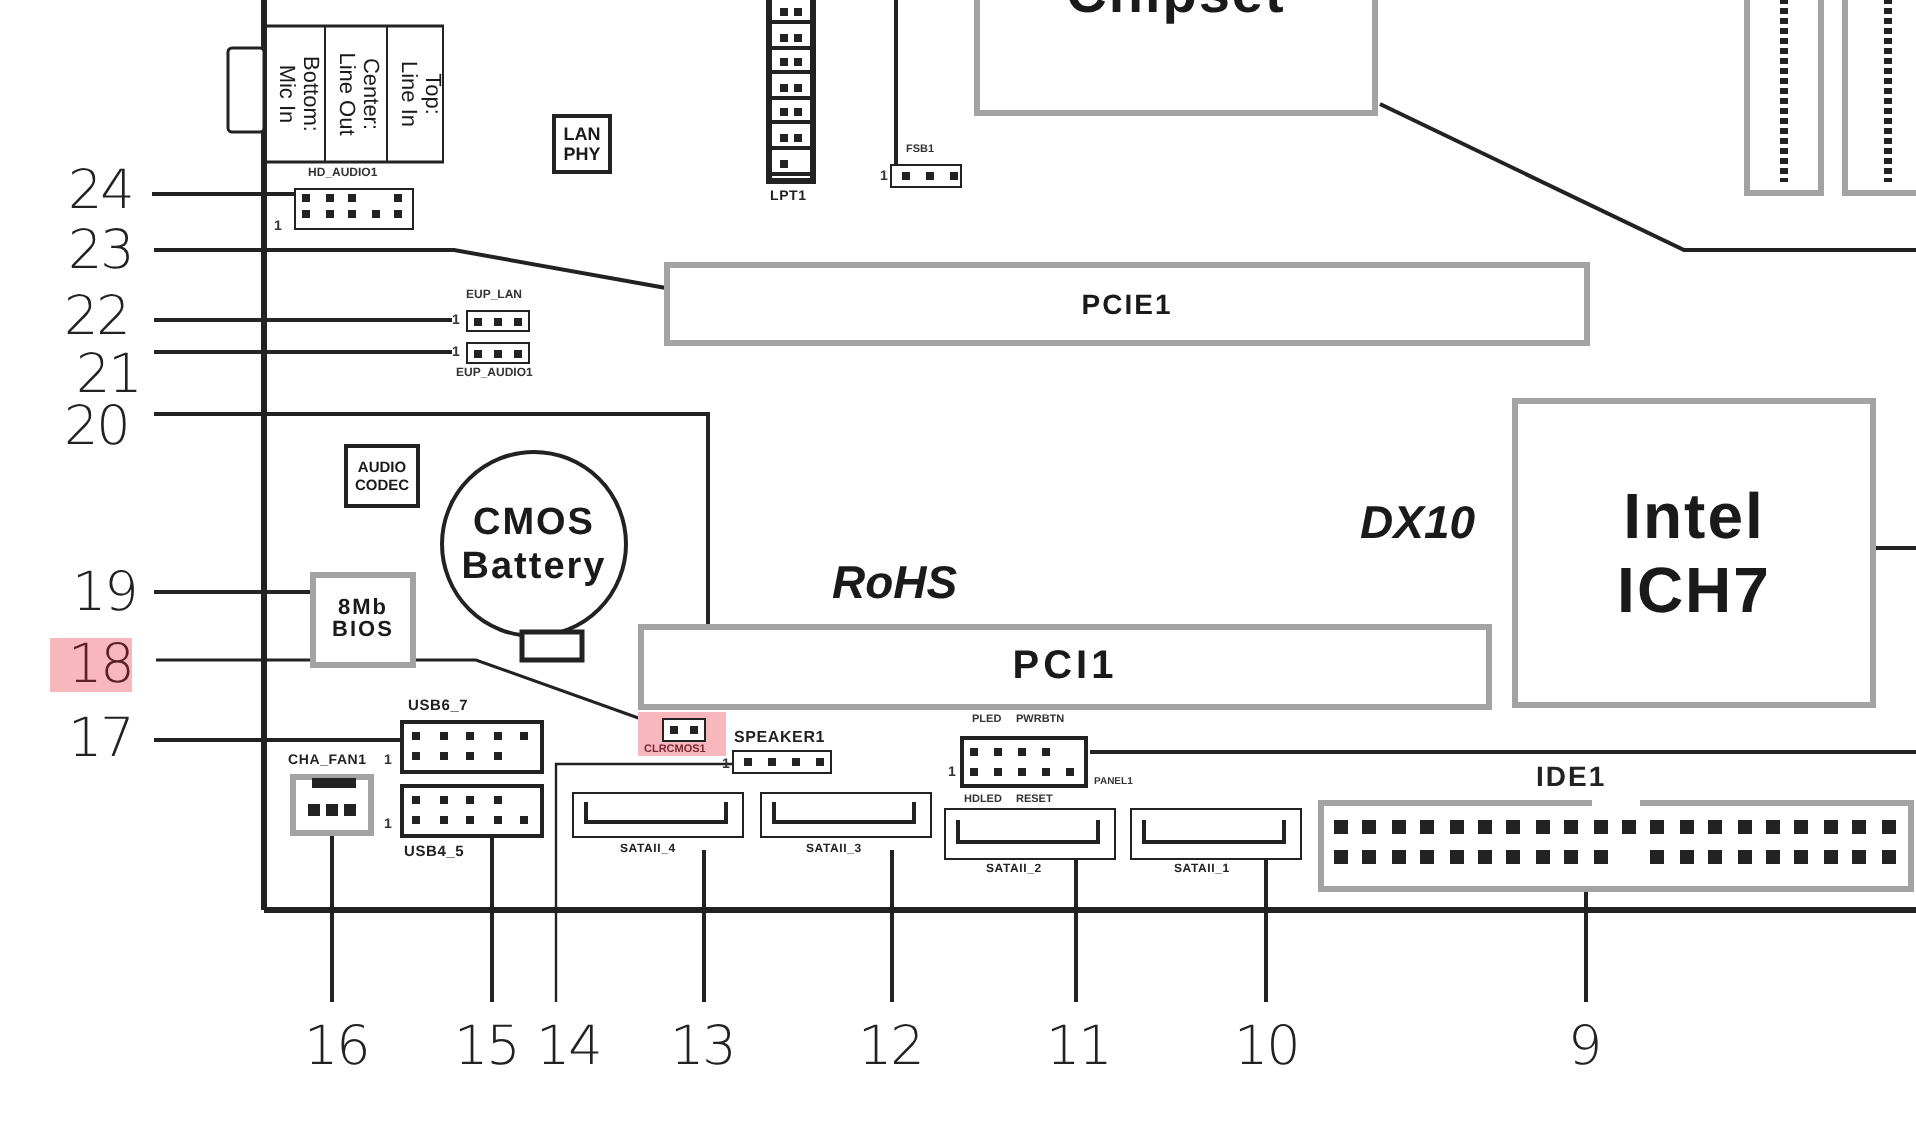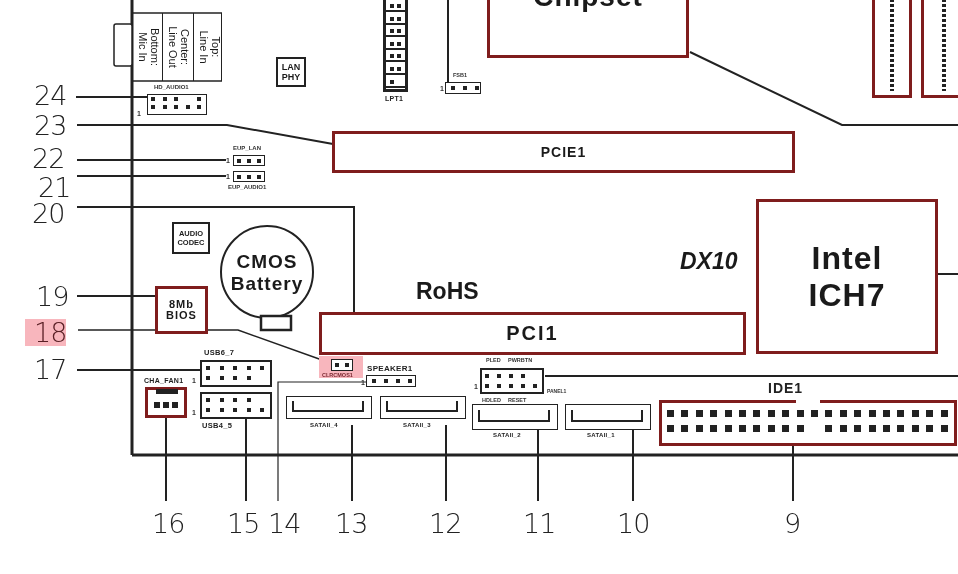--- a/index.html
+++ b/index.html
@@ -1,20 +1,20 @@
 <!DOCTYPE html>
 <html><head>
 <meta charset="utf-8">
 <style>
   html, body { margin: 0; padding: 0; background: #ffffff; }
   body { width: 958px; height: 574px; position: relative; overflow: hidden; font-family: "Liberation Sans", sans-serif; color: #1a1a1a; }
   .abs { position: absolute; }
   .num { position: absolute; font-family: "DejaVu Sans", sans-serif; font-weight: 200; font-size: 27px; color: #222; letter-spacing: -1px; line-height: 1; }
   .num.hl { background: #f8b6bd; color: #5a2026; }
-  .box { position: absolute; border: 3px solid #7f1d1d; box-sizing: border-box; background: #fff; }
+  .box { position: absolute; border: 3px solid #a3a3a3; box-sizing: border-box; background: #fff; }
   .thin { position: absolute; border: 1.5px solid #222; box-sizing: border-box; background: #fff; }
   .lbl { position: absolute; font-weight: bold; font-size: 8px; color: #222; letter-spacing: 0.3px; white-space: nowrap; }
   .tiny { position: absolute; font-weight: bold; font-size: 5.5px; color: #333; white-space: nowrap; }
   .center-text { display: flex; align-items: center; justify-content: center; text-align: center; font-weight: bold; }
   .pin { position: absolute; width: 4px; height: 4px; background: #222; }
   svg.lines { position: absolute; left: 0; top: 0; }
 </style>
 </head>
 <body>
 
@@ -187,21 +187,21 @@
 
 <div class="thin center-text" style="left:172px;top:222px;width:38px;height:32px;border-width:2px;font-size:7.5px;line-height:9px;white-space:pre;">AUDIO
 CODEC</div>
 
 <div class="abs center-text" style="left:221px;top:248px;width:92px;height:50px;font-size:19px;line-height:22px;white-space:pre;letter-spacing:1px;">CMOS
 Battery</div>
 
 <div class="box center-text" style="left:155px;top:274px;width:53px;height:48px;font-size:11px;line-height:11px;white-space:pre;letter-spacing:1px;margin-top:12px;">8Mb
 BIOS</div>
 
-<div class="abs" style="left:416px;top:278px;font-size:23px;font-weight:bold;">RoHS</div>
+<div class="abs" style="left:416px;top:278px;font-size:23px;font-weight:bold;font-style:italic;">RoHS</div>
 <div class="abs" style="left:680px;top:248px;font-size:23px;font-weight:bold;font-style:italic;">DX10</div>
 
 <div class="box center-text" style="left:319px;top:312px;width:427px;height:43px;font-size:20px;letter-spacing:2px;">
   <span>PCI1</span>
 </div>
 
 <div class="box center-text" style="left:756px;top:199px;width:182px;height:155px;font-size:32px;line-height:37px;white-space:pre;letter-spacing:1px;">Intel
 ICH7</div>
 
 <div class="abs" style="left:319px;top:356px;width:44px;height:22px;background:#f8b6bd;"></div>

